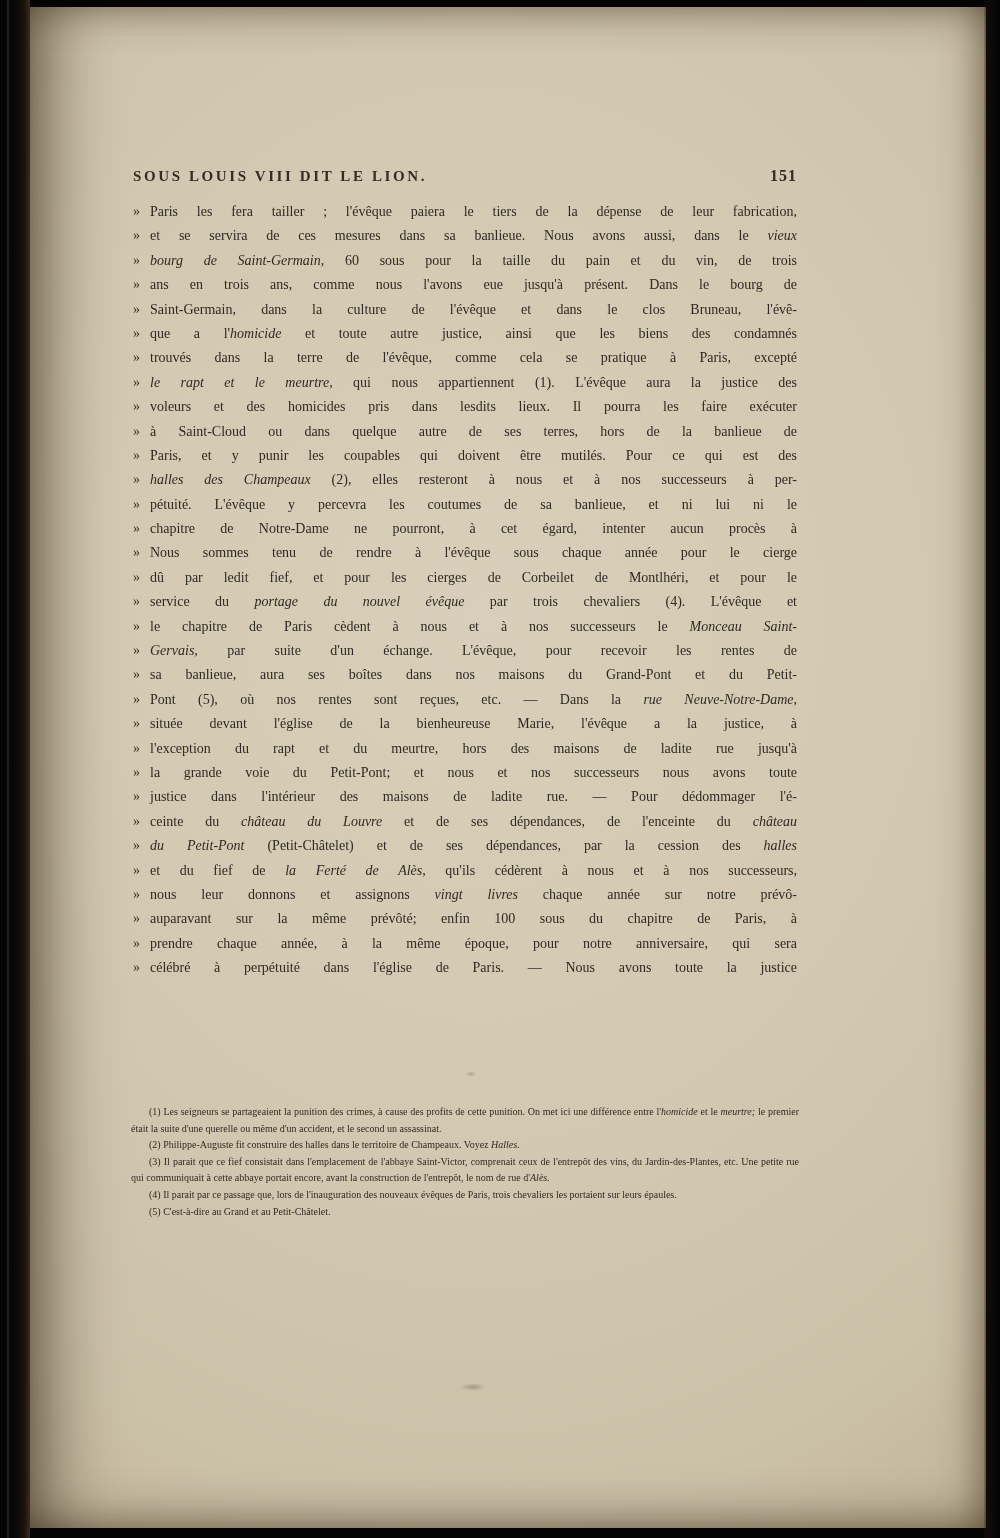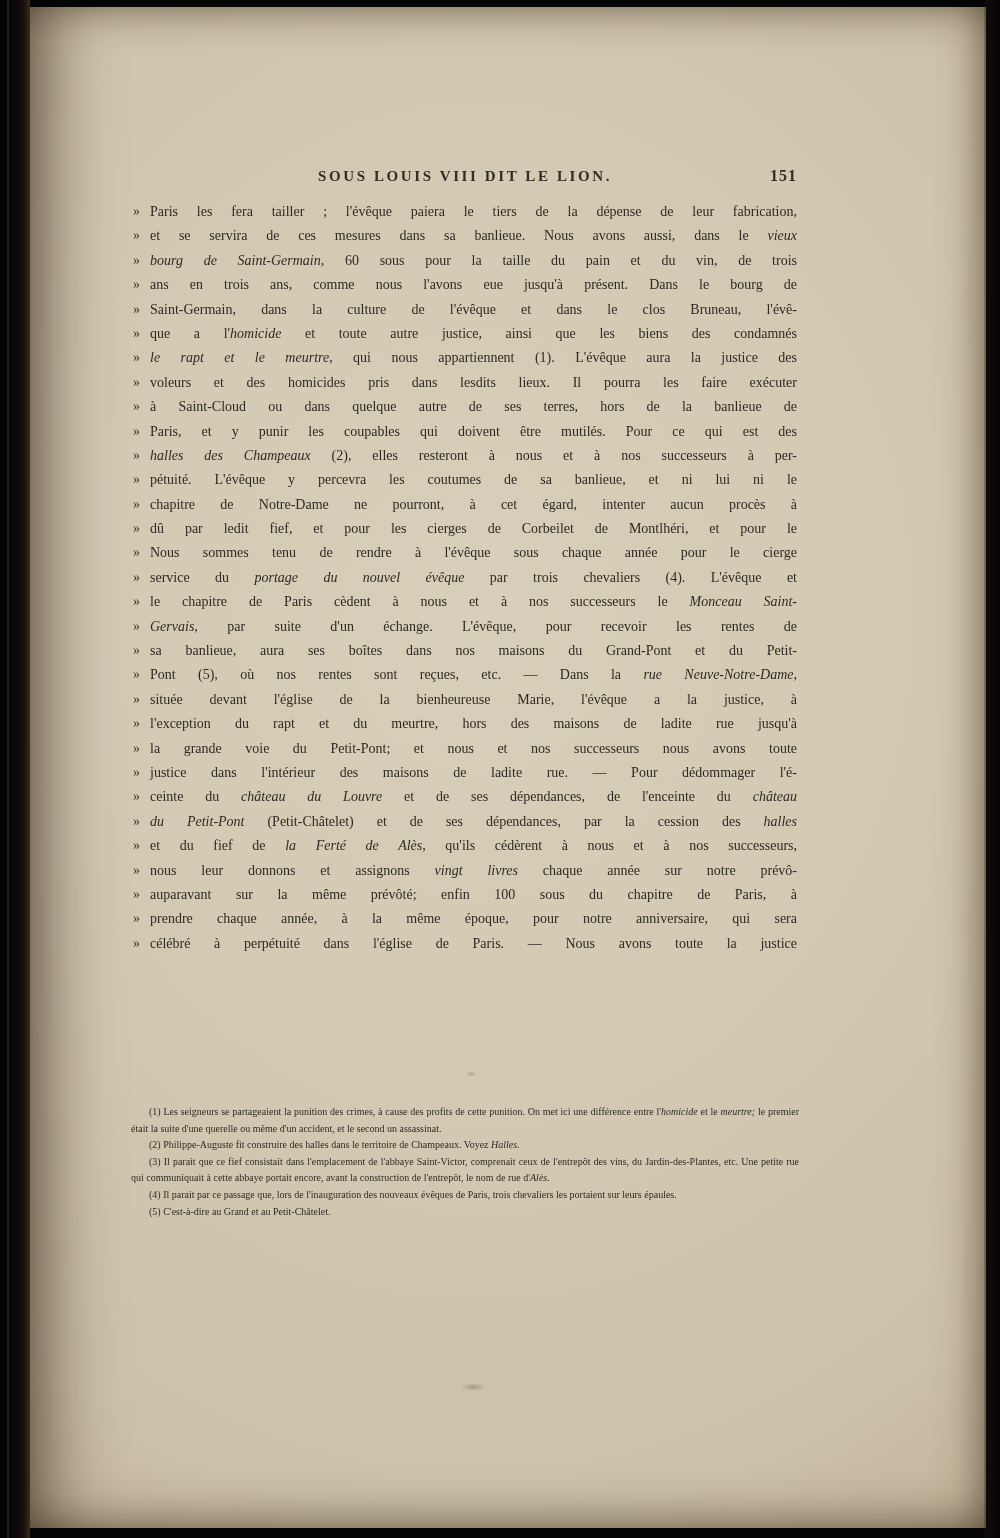--- a/index.html
+++ b/index.html
@@ -58,21 +58,20 @@
     background:radial-gradient(ellipse at center, rgba(90,78,58,0.30), rgba(90,78,58,0) 70%);
   }
 
   
   .header {
     position:absolute; top:163px; left:105px; width:664px; height:24px;
     color:#332d24;
   }
   .title {
     position:absolute; left:0; right:0;
-    text-align:center;
     font-size:15px; font-weight:bold; letter-spacing:2.6px;
   }
   .pagenum {
     position:absolute; right:0; top:-1px;
     font-size:16px; font-weight:bold; letter-spacing:1px;
   }
 
   
   .body-text {
     position:absolute; top:195px; left:105px; width:664px;
@@ -112,29 +111,30 @@
       <div class="pagenum">151</div>
     </div>
 
     <div class="body-text">
         <div class="line"><span class="qmark">»</span><span>Paris les fera tailler ; l'évêque paiera le tiers de la dépense de leur fabrication,</span></div>
         <div class="line"><span class="qmark">»</span><span>et se servira de ces mesures dans sa banlieue. Nous avons aussi, dans le </span><span class="it">vieux</span></div>
         <div class="line"><span class="qmark">»</span><span class="it">bourg de Saint-Germain,</span><span> 60 sous pour la taille du pain et du vin, de trois</span></div>
         <div class="line"><span class="qmark">»</span><span>ans en trois ans, comme nous l'avons eue jusqu'à présent. Dans le bourg de</span></div>
         <div class="line"><span class="qmark">»</span><span>Saint-Germain, dans la culture de l'évêque et dans le clos Bruneau, l'évê-</span></div>
         <div class="line"><span class="qmark">»</span><span>que a l'</span><span class="it">homicide</span><span> et toute autre justice, ainsi que les biens des condamnés</span></div>
+        <div class="line"><span class="qmark">»</span><span>trouvés dans la terre de l'évêque, comme cela se pratique à Paris, excepté</span></div>
         <div class="line"><span class="qmark">»</span><span class="it">le rapt et le meurtre,</span><span> qui nous appartiennent (1). L'évêque aura la justice des</span></div>
         <div class="line"><span class="qmark">»</span><span>voleurs et des homicides pris dans lesdits lieux. Il pourra les faire exécuter</span></div>
         <div class="line"><span class="qmark">»</span><span>à Saint-Cloud ou dans quelque autre de ses terres, hors de la banlieue de</span></div>
         <div class="line"><span class="qmark">»</span><span>Paris, et y punir les coupables qui doivent être mutilés. Pour ce qui est des</span></div>
         <div class="line"><span class="qmark">»</span><span class="it">halles des Champeaux</span><span> (2), elles resteront à nous et à nos successeurs à per-</span></div>
         <div class="line"><span class="qmark">»</span><span>pétuité. L'évêque y percevra les coutumes de sa banlieue, et ni lui ni le</span></div>
         <div class="line"><span class="qmark">»</span><span>chapitre de Notre-Dame ne pourront, à cet égard, intenter aucun procès à</span></div>
+        <div class="line"><span class="qmark">»</span><span>Nous sommes tenu de rendre à l'évêque sous chaque année pour le cierge</span></div>
         <div class="line"><span class="qmark">»</span><span>dû par ledit fief, et pour les cierges de Corbeilet de Montlhéri, et pour le</span></div>
-        <div class="line"><span class="qmark">»</span><span>Nous sommes tenu de rendre à l'évêque sous chaque année pour le cierge</span></div>
         <div class="line"><span class="qmark">»</span><span>service du </span><span class="it">portage du nouvel évêque</span><span> par trois chevaliers (4). L'évêque et</span></div>
         <div class="line"><span class="qmark">»</span><span>le chapitre de Paris cèdent à nous et à nos successeurs le </span><span class="it">Monceau Saint-</span></div>
         <div class="line"><span class="qmark">»</span><span class="it">Gervais,</span><span> par suite d'un échange. L'évêque, pour recevoir les rentes de</span></div>
         <div class="line"><span class="qmark">»</span><span>sa banlieue, aura ses boîtes dans nos maisons du Grand-Pont et du Petit-</span></div>
         <div class="line"><span class="qmark">»</span><span>Pont (5), où nos rentes sont reçues, etc. — Dans la </span><span class="it">rue Neuve-Notre-Dame,</span></div>
         <div class="line"><span class="qmark">»</span><span>située devant l'église de la bienheureuse Marie, l'évêque a la justice, à</span></div>
         <div class="line"><span class="qmark">»</span><span>l'exception du rapt et du meurtre, hors des maisons de ladite rue jusqu'à</span></div>
         <div class="line"><span class="qmark">»</span><span>la grande voie du Petit-Pont; et nous et nos successeurs nous avons toute</span></div>
         <div class="line"><span class="qmark">»</span><span>justice dans l'intérieur des maisons de ladite rue. — Pour dédommager l'é-</span></div>
         <div class="line"><span class="qmark">»</span><span>ceinte du </span><span class="it">château du Louvre</span><span> et de ses dépendances, de l'enceinte du </span><span class="it">château</span></div>

